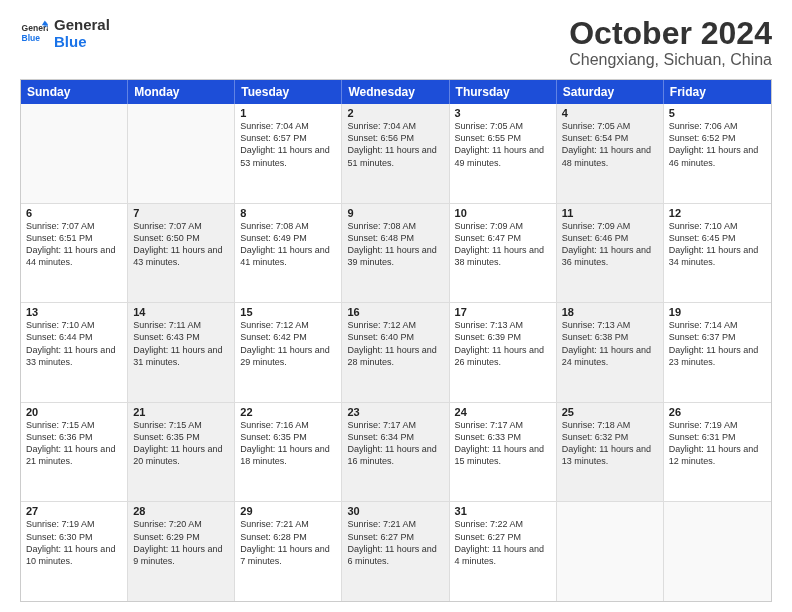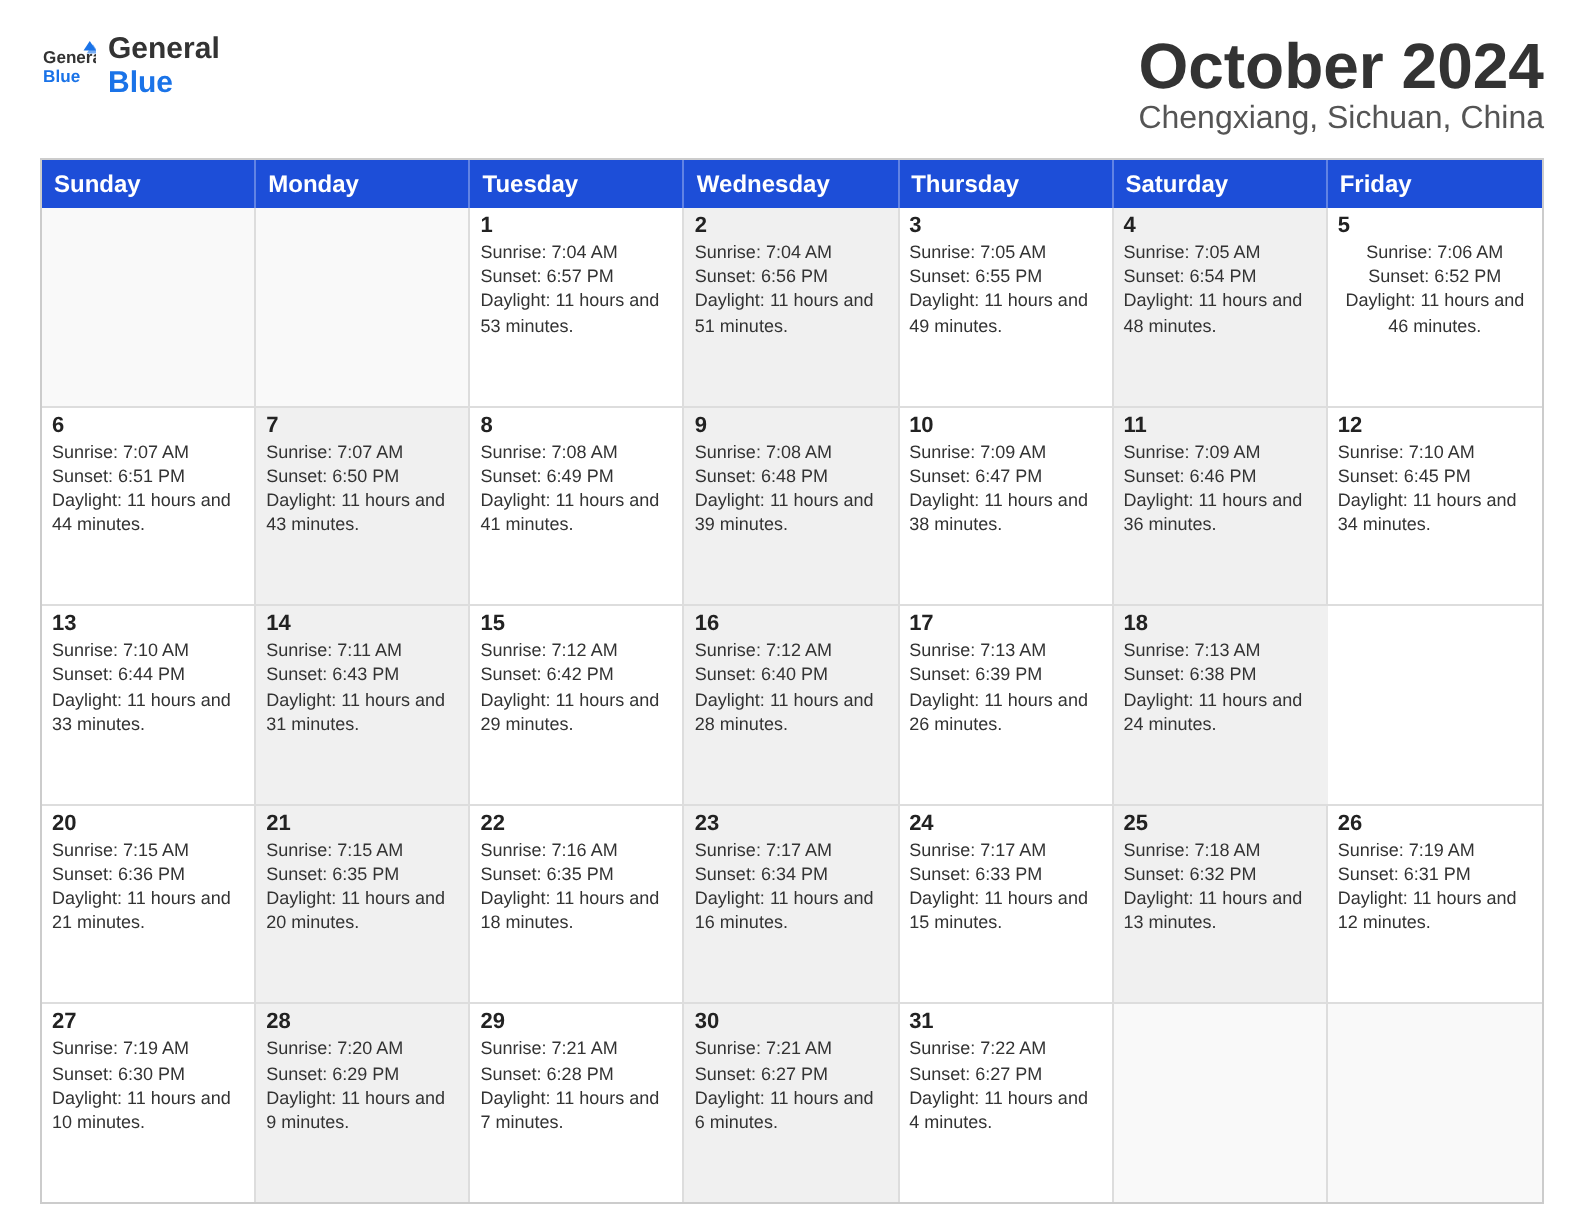--- a/index.html
+++ b/index.html
@@ -157,21 +157,21 @@
 Daylight: 11 hours and 49 minutes.</div>
           </div>
           <div class="cal-cell shaded">
             <div class="day-number">4</div>
             <div class="cell-text" style="white-space: pre-line;">Sunrise: 7:05 AM
 Sunset: 6:54 PM
 Daylight: 11 hours and 48 minutes.</div>
           </div>
           <div class="cal-cell">
             <div class="day-number">5</div>
-            <div class="cell-text" style="white-space: pre-line; text-align: center;">Sunrise: 7:06 AM
+            <div class="cell-text" style="white-space: pre-line;">Sunrise: 7:06 AM
 Sunset: 6:52 PM
 Daylight: 11 hours and 46 minutes.</div>
           </div>
         </div>
         <div class="cal-row">
           <div class="cal-cell">
             <div class="day-number">6</div>
             <div class="cell-text" style="white-space: pre-line;">Sunrise: 7:07 AM
 Sunset: 6:51 PM
 Daylight: 11 hours and 44 minutes.</div>
@@ -242,20 +242,26 @@
             <div class="day-number">17</div>
             <div class="cell-text" style="white-space: pre-line;">Sunrise: 7:13 AM
 Sunset: 6:39 PM
 Daylight: 11 hours and 26 minutes.</div>
           </div>
           <div class="cal-cell shaded">
             <div class="day-number">18</div>
             <div class="cell-text" style="white-space: pre-line;">Sunrise: 7:13 AM
 Sunset: 6:38 PM
 Daylight: 11 hours and 24 minutes.</div>
+          </div>
+          <div class="cal-cell">
+            <div class="day-number">19</div>
+            <div class="cell-text" style="white-space: pre-line;">Sunrise: 7:14 AM
+Sunset: 6:37 PM
+Daylight: 11 hours and 23 minutes.</div>
           </div>
         </div>
         <div class="cal-row">
           <div class="cal-cell">
             <div class="day-number">20</div>
             <div class="cell-text" style="white-space: pre-line;">Sunrise: 7:15 AM
 Sunset: 6:36 PM
 Daylight: 11 hours and 21 minutes.</div>
           </div>
           <div class="cal-cell shaded">

